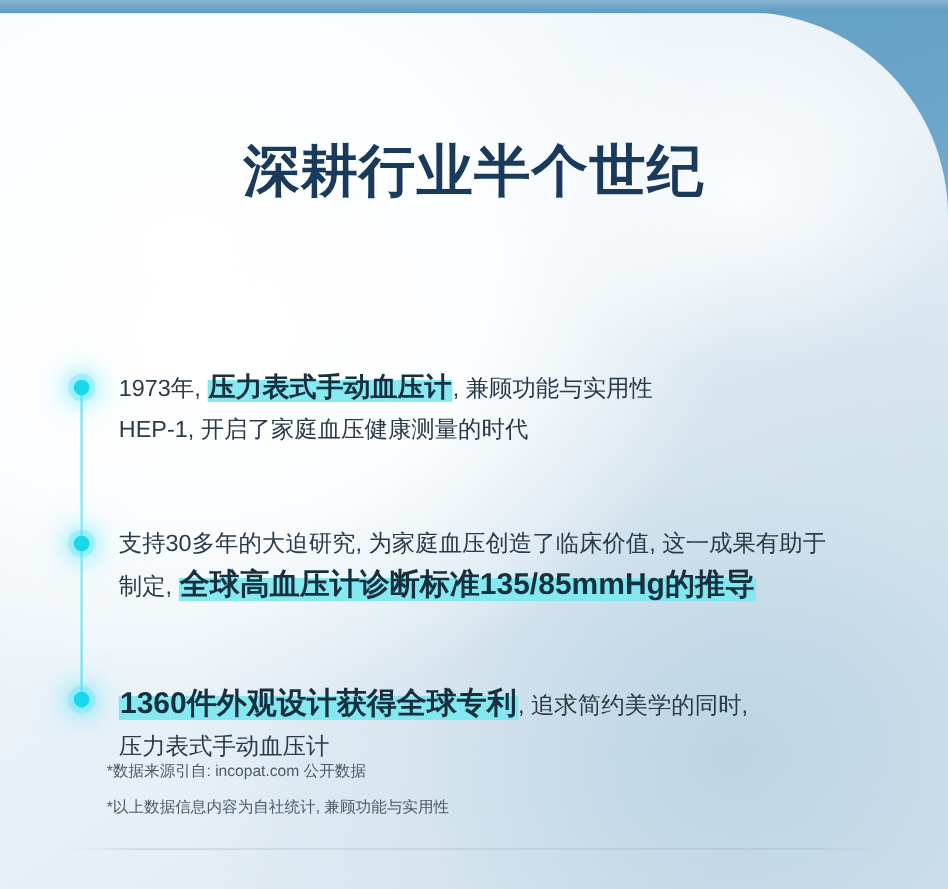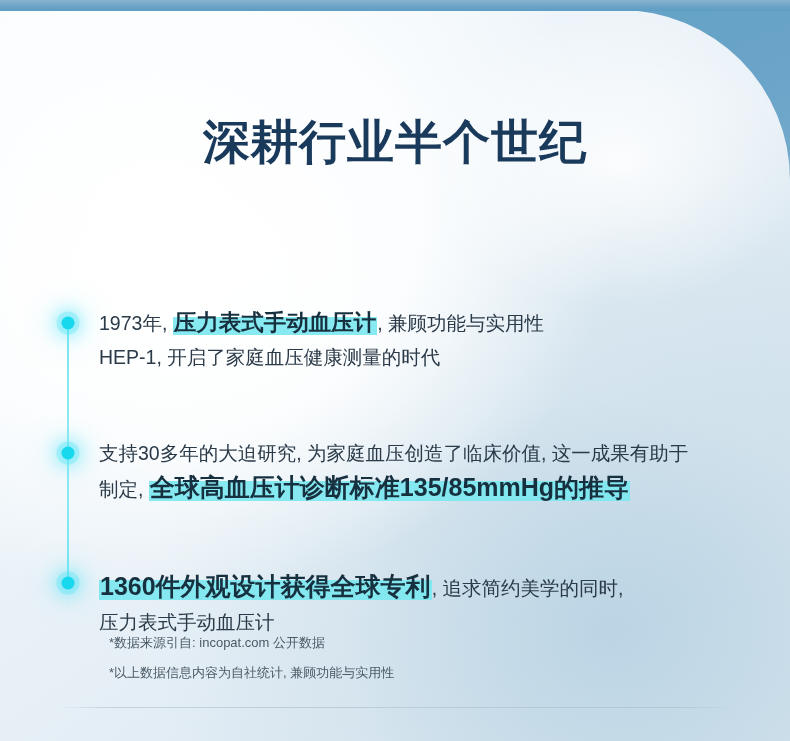--- a/index.html
+++ b/index.html
@@ -168,21 +168,21 @@
         rgba(125,232,240,0) 30%,
         rgba(125,232,240,0.92) 30%,
         rgba(125,232,240,0.92) 100%);
     padding: 0 1px;
     text-align: right;
   }
 
   
   .footnote {
     position: absolute;
-    left: 109px;
+    left: 89px;
     color: #4a5a66;
     font-size: 13px;
     line-height: 18px;
     white-space: nowrap;
     font-family: "Liberation Sans", "DejaVu Sans", sans-serif;
     text-align: center;
   }
   .fn1 { top: 634px; }
   .fn2 { top: 664px; }
 

